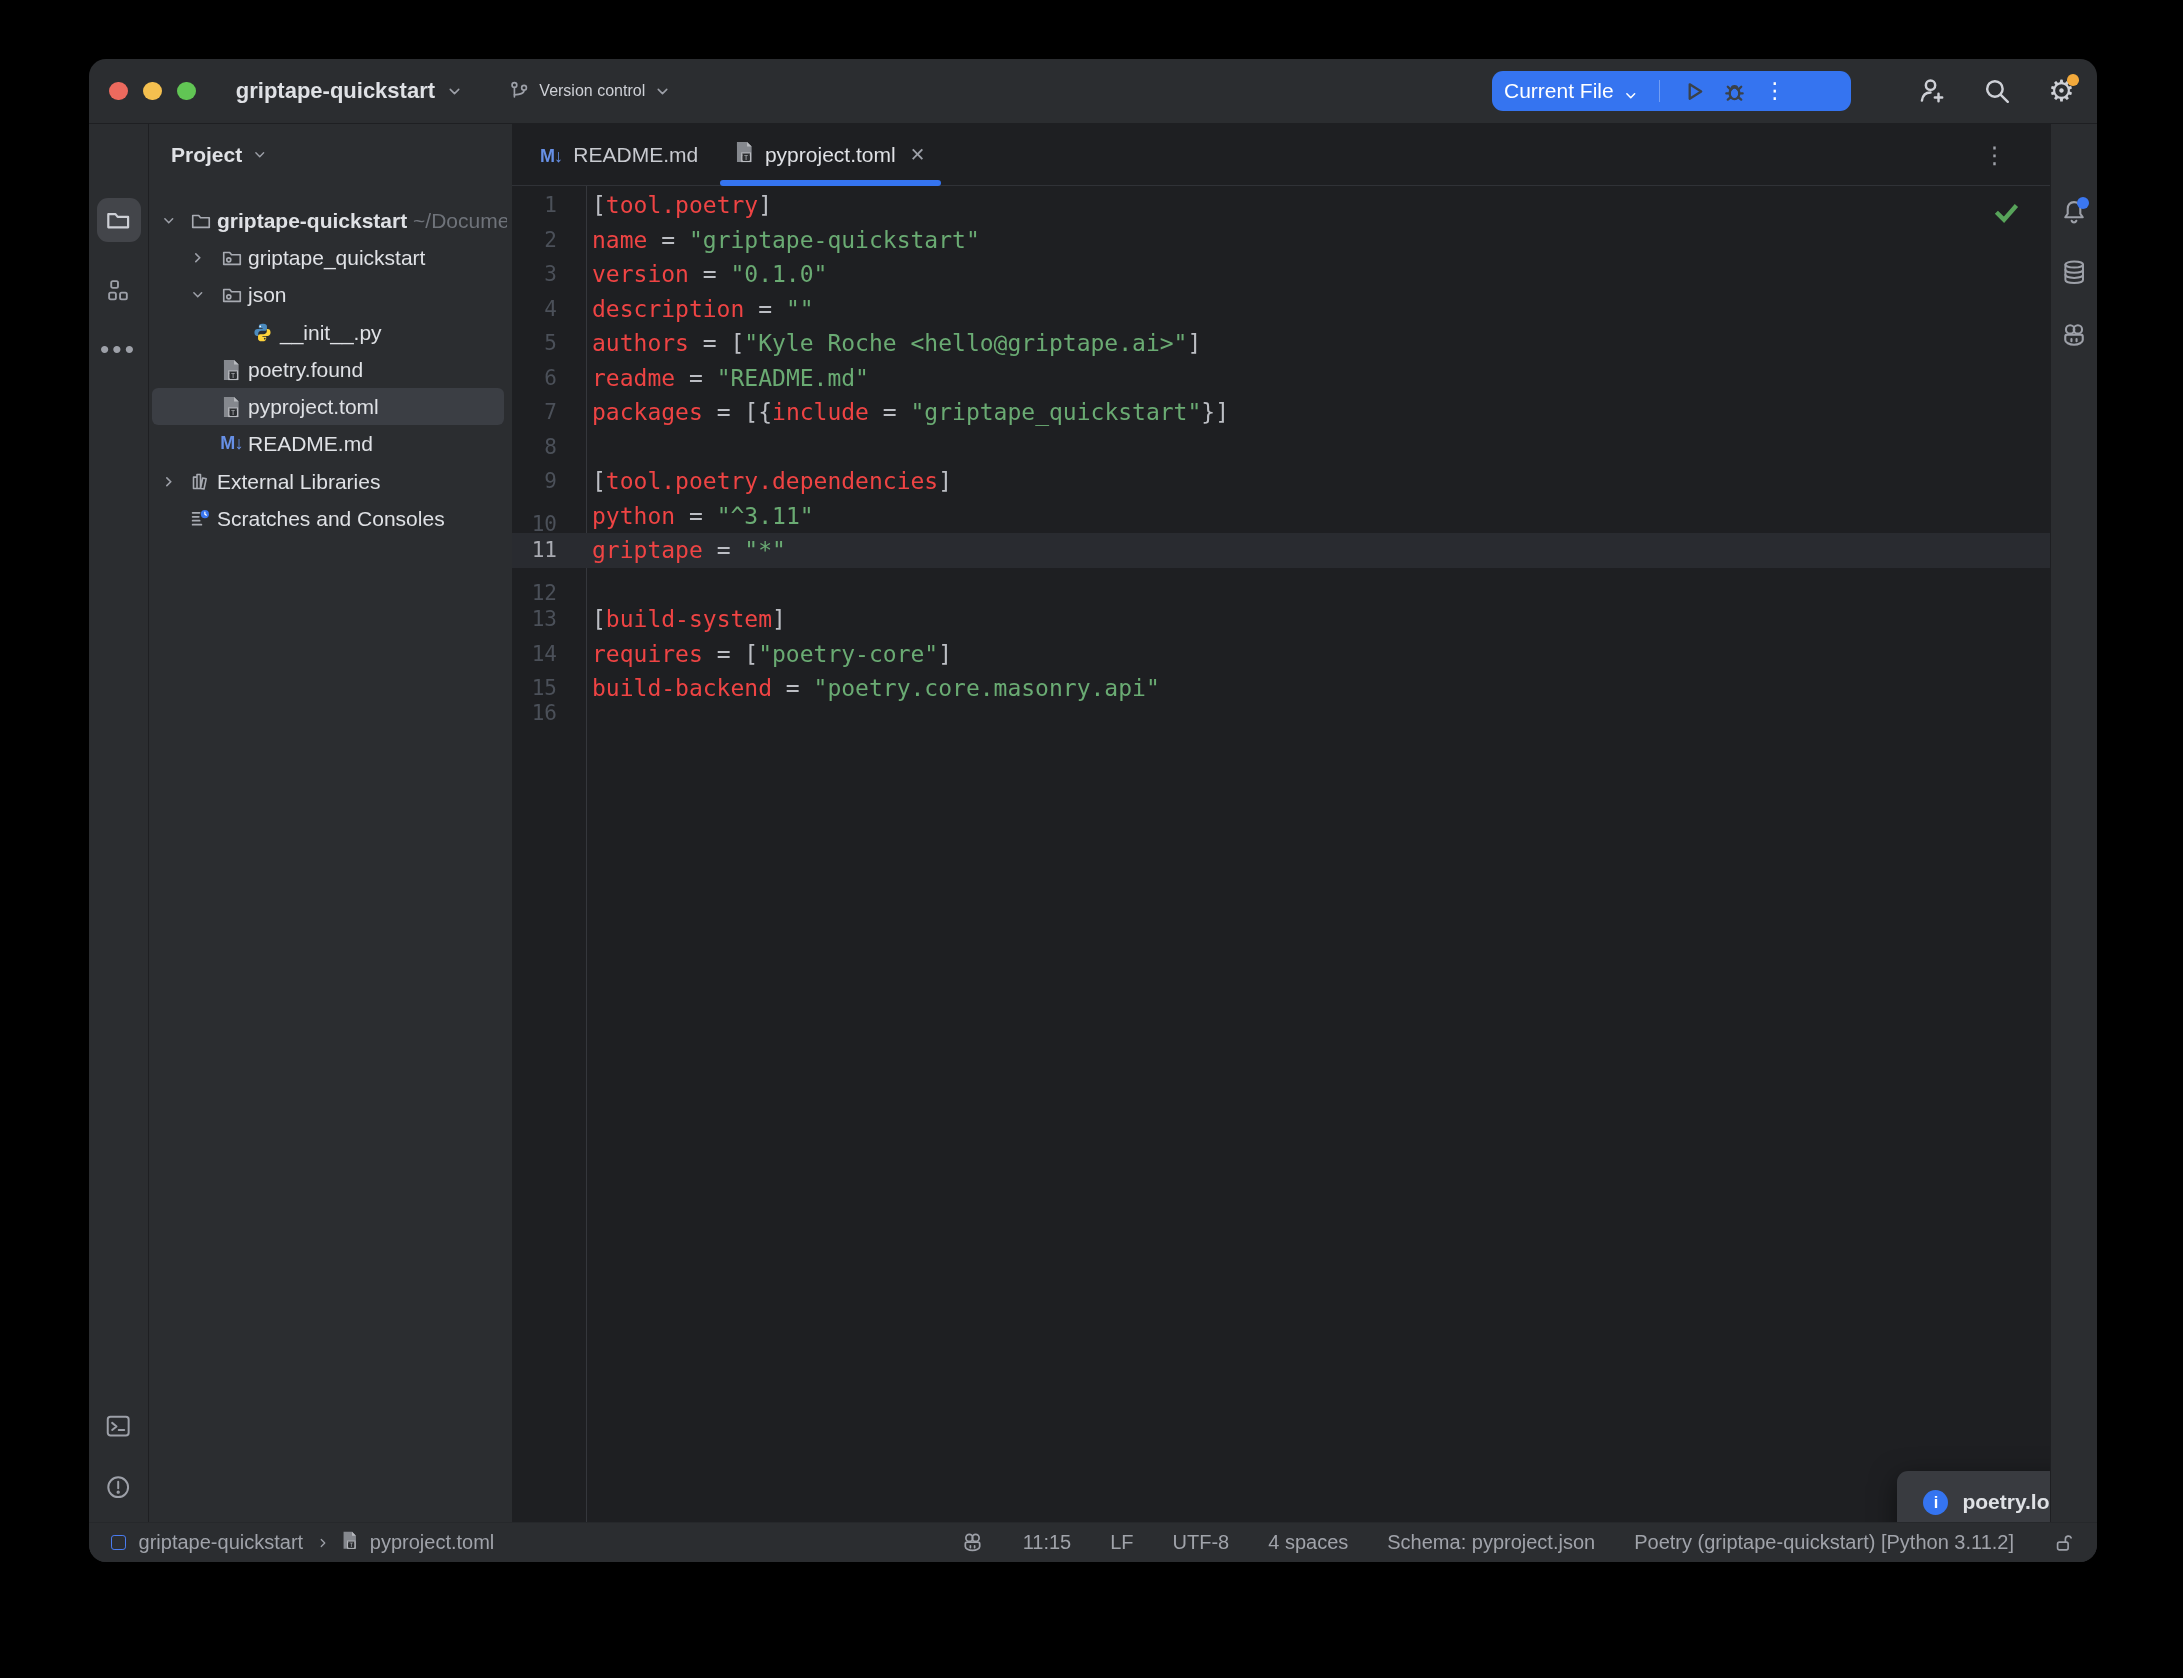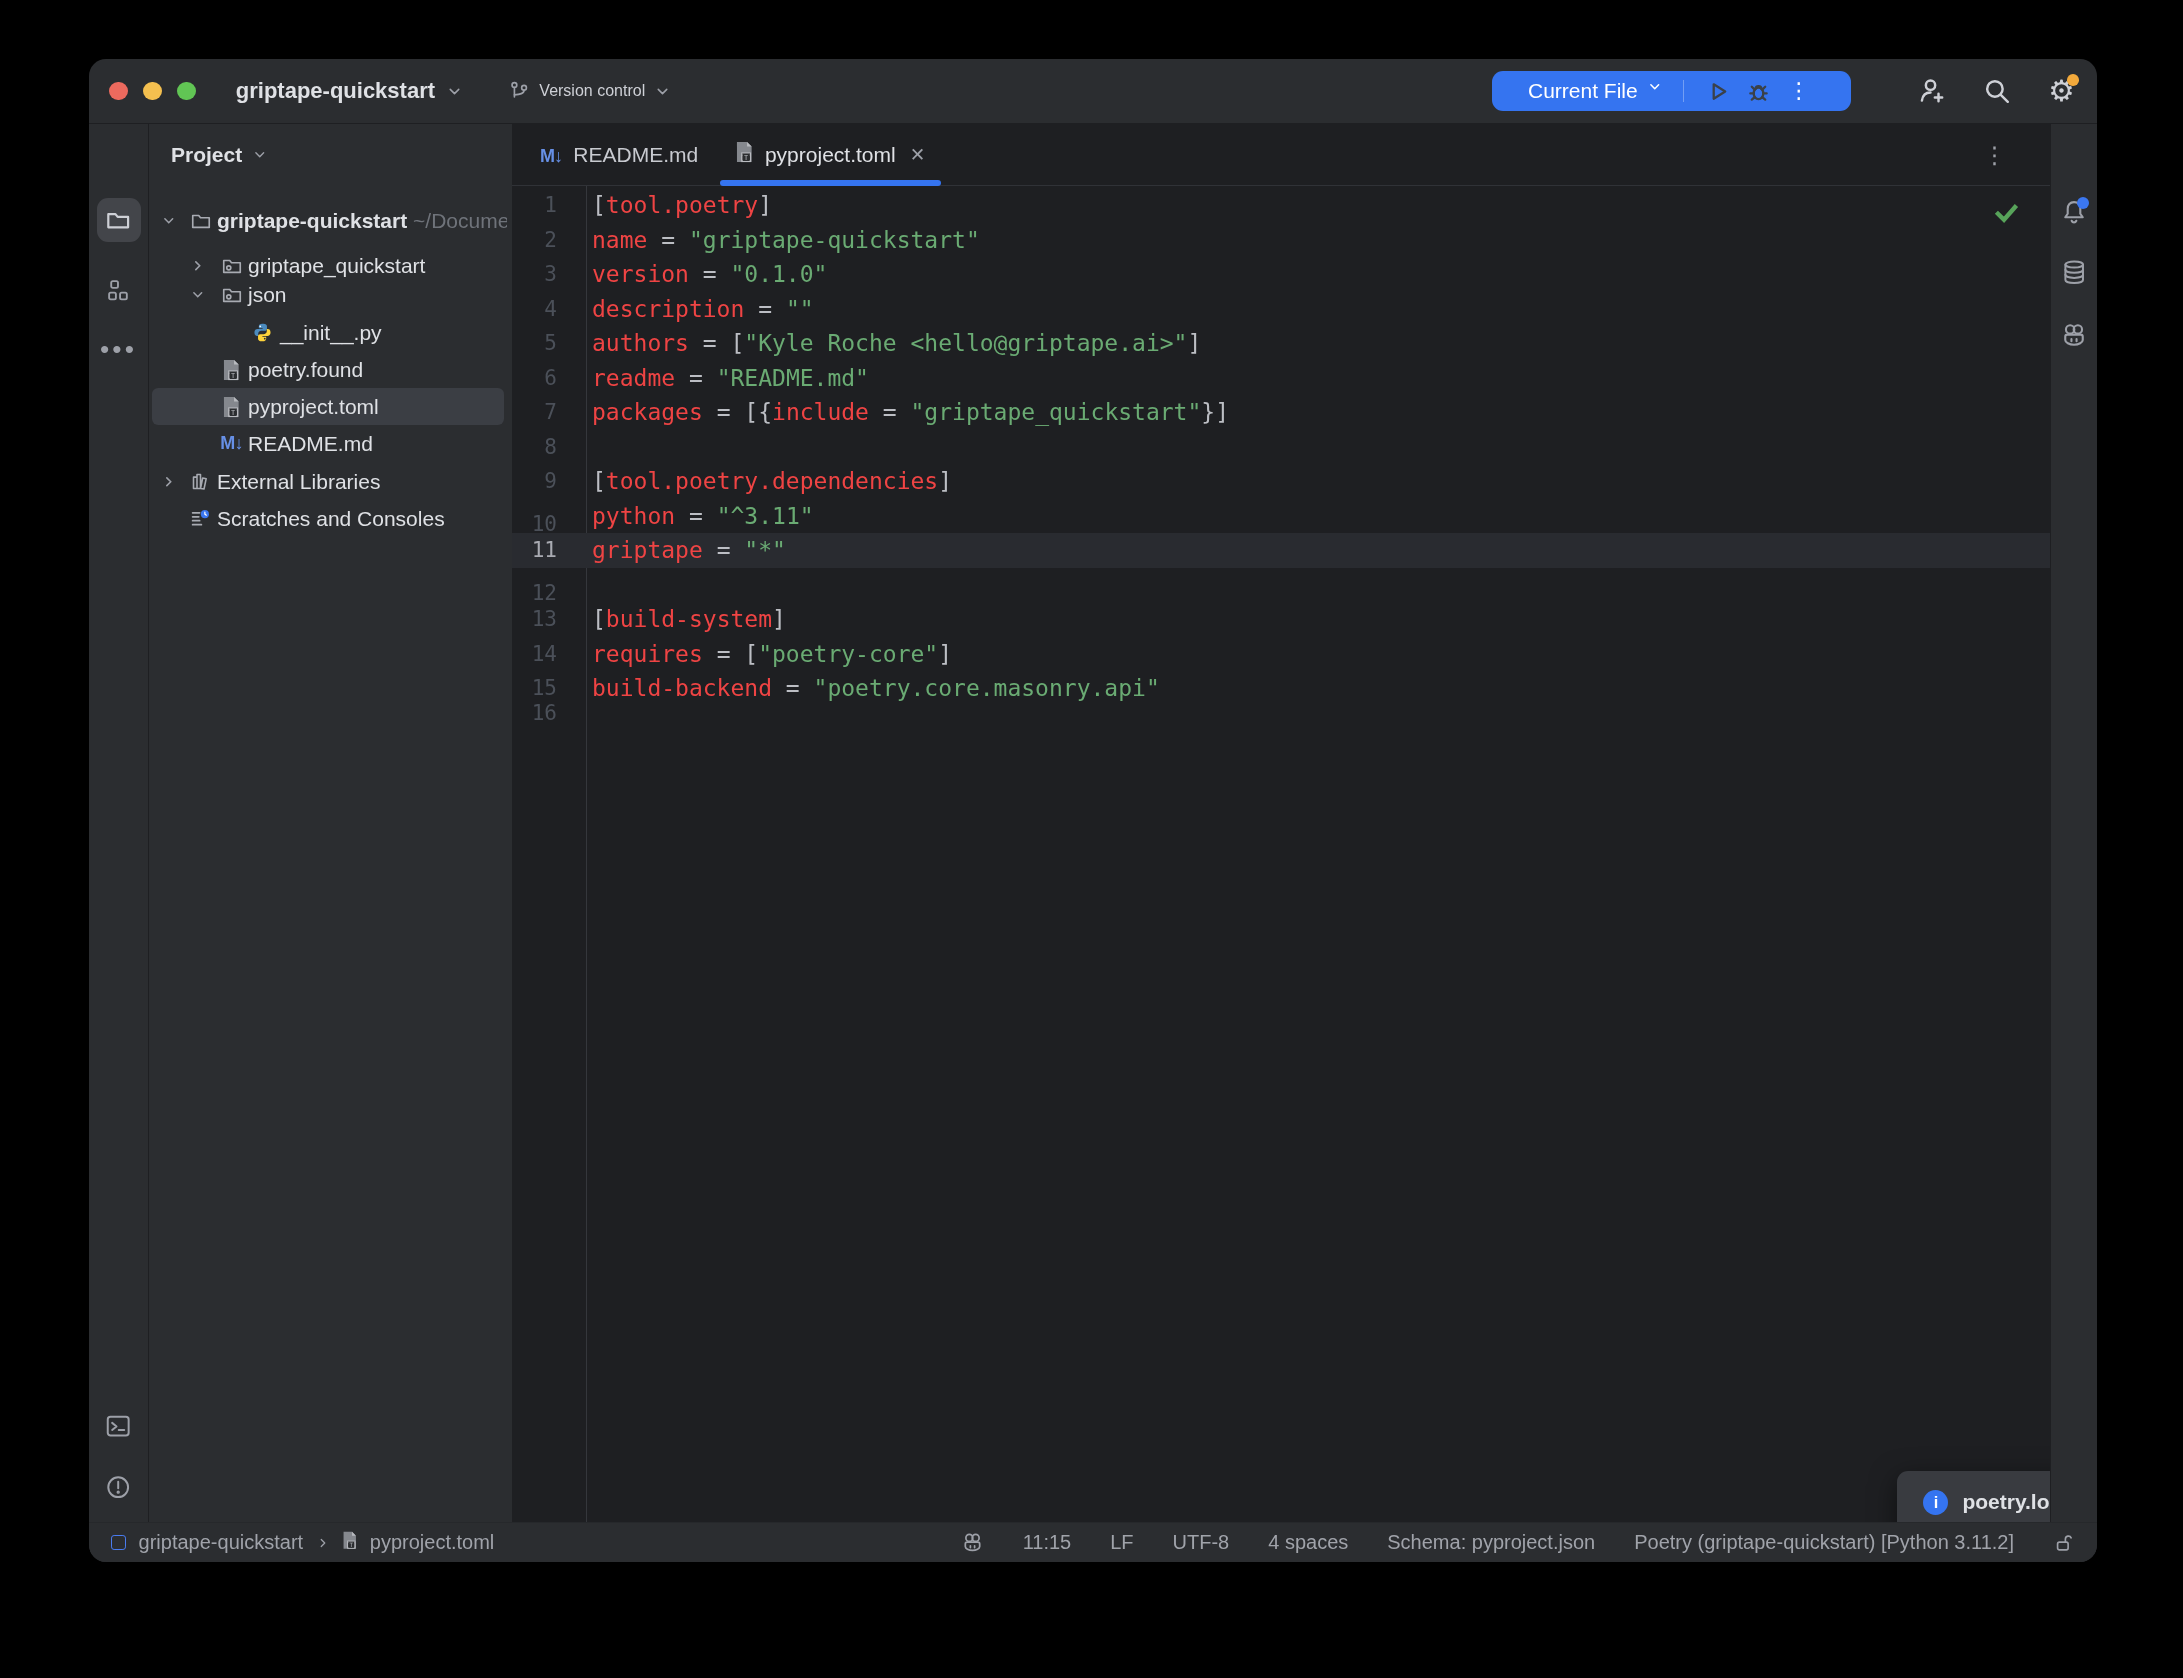--- a/index.html
+++ b/index.html
@@ -12,21 +12,21 @@
             border-bottom:0.8px solid #1E1F22;box-sizing:border-box;}
   .traffic{display:flex;gap:15.5px;margin-left:20px;}
   .traffic span{width:18.6px;height:18.6px;border-radius:50%;display:block;}
   .t-red{background:#EC6A5E;} .t-yellow{background:#F4BF4F;} .t-green{background:#61C554;}
   .tb-project{margin-left:40px;display:flex;align-items:center;gap:11px;color:#DFE1E5;
               font-size:22px;font-weight:700;}
   .tb-vcs{margin-left:45px;display:flex;align-items:center;gap:9.3px;color:#CED0D6;font-size:16px;}
   .tb-spacer{flex:1;}
   .run-widget{width:359px;height:40px;background:#3574F0;border-radius:11px;display:flex;
               align-items:center;color:#fff;font-size:21px;}
-  .run-label{margin-left:36px;display:flex;align-items:flex-start;gap:9.3px;}
+  .run-label{margin-left:12px;display:flex;align-items:flex-end;gap:9.3px;}
   .run-sep{width:0.8px;height:22px;background:rgba(255,255,255,.3);margin:0 15.5px 0 20px;}
   .run-ic{width:40px;display:flex;justify-content:center;align-items:center;}
   .tb-icons{display:flex;align-items:center;gap:34px;margin-left:65px;margin-right:20px;}
   .tb-icons .ic{position:relative;width:31px;height:31px;display:flex;align-items:center;justify-content:center;}
   .gear-glyph{font-size:29.5px;color:#CED0D6;line-height:1;}
   .gear-dot{position:absolute;right:-1.6px;top:-1.6px;width:11.7px;height:11.7px;border-radius:50%;background:#F2A93B;}
   svg.ln{stroke:#CED0D6;fill:none;stroke-width:2;stroke-linecap:round;stroke-linejoin:round;}
   svg.ln-dim{stroke:#9DA0A8;fill:none;stroke-width:1.8;stroke-linecap:round;stroke-linejoin:round;}
   svg.ln-dark{stroke:#3A4149;fill:none;stroke-width:2.4;stroke-linecap:round;stroke-linejoin:round;}
   
@@ -240,21 +240,21 @@
                 <path d="M5 7.5l5 5 5-5"></path>
               </svg>
             </span>
             <span class="tr-ic" style="left:39px">
               <svg width="22" height="22" viewBox="0 0 24 24" fill="none" stroke="#A8ABB2" stroke-width="1.8" stroke-linejoin="round">
                 <path d="M3 6h6.5l2 2.5H21V19H3z"></path>
               </svg>
             </span>
             <span class="tr-label tr-bold" style="left:68px">griptape-quickstart<span class="tr-path"> ~/Docume</span></span>
           </div>
-          <div class="tree-row" style="top: 123px; text-align: center;">
+          <div class="tree-row" style="top: 115px; text-align: center;">
             <span class="tr-ch" style="left:39px">
               <svg width="15.5" height="15.5" viewBox="0 0 20 20" fill="none" stroke="#9DA0A8" stroke-width="2" stroke-linecap="round">
                 <path d="M7.5 5l5 5-5 5"></path>
               </svg>
             </span>
             <span class="tr-ic" style="left:70px">
               <svg width="22" height="22" viewBox="0 0 24 24" fill="none" stroke="#A8ABB2" stroke-width="1.8" stroke-linejoin="round">
                 <path d="M3 6h6.5l2 2.5H21V19H3z"></path>
                 <circle cx="8.5" cy="14" r="2.2"></circle>
               </svg>

